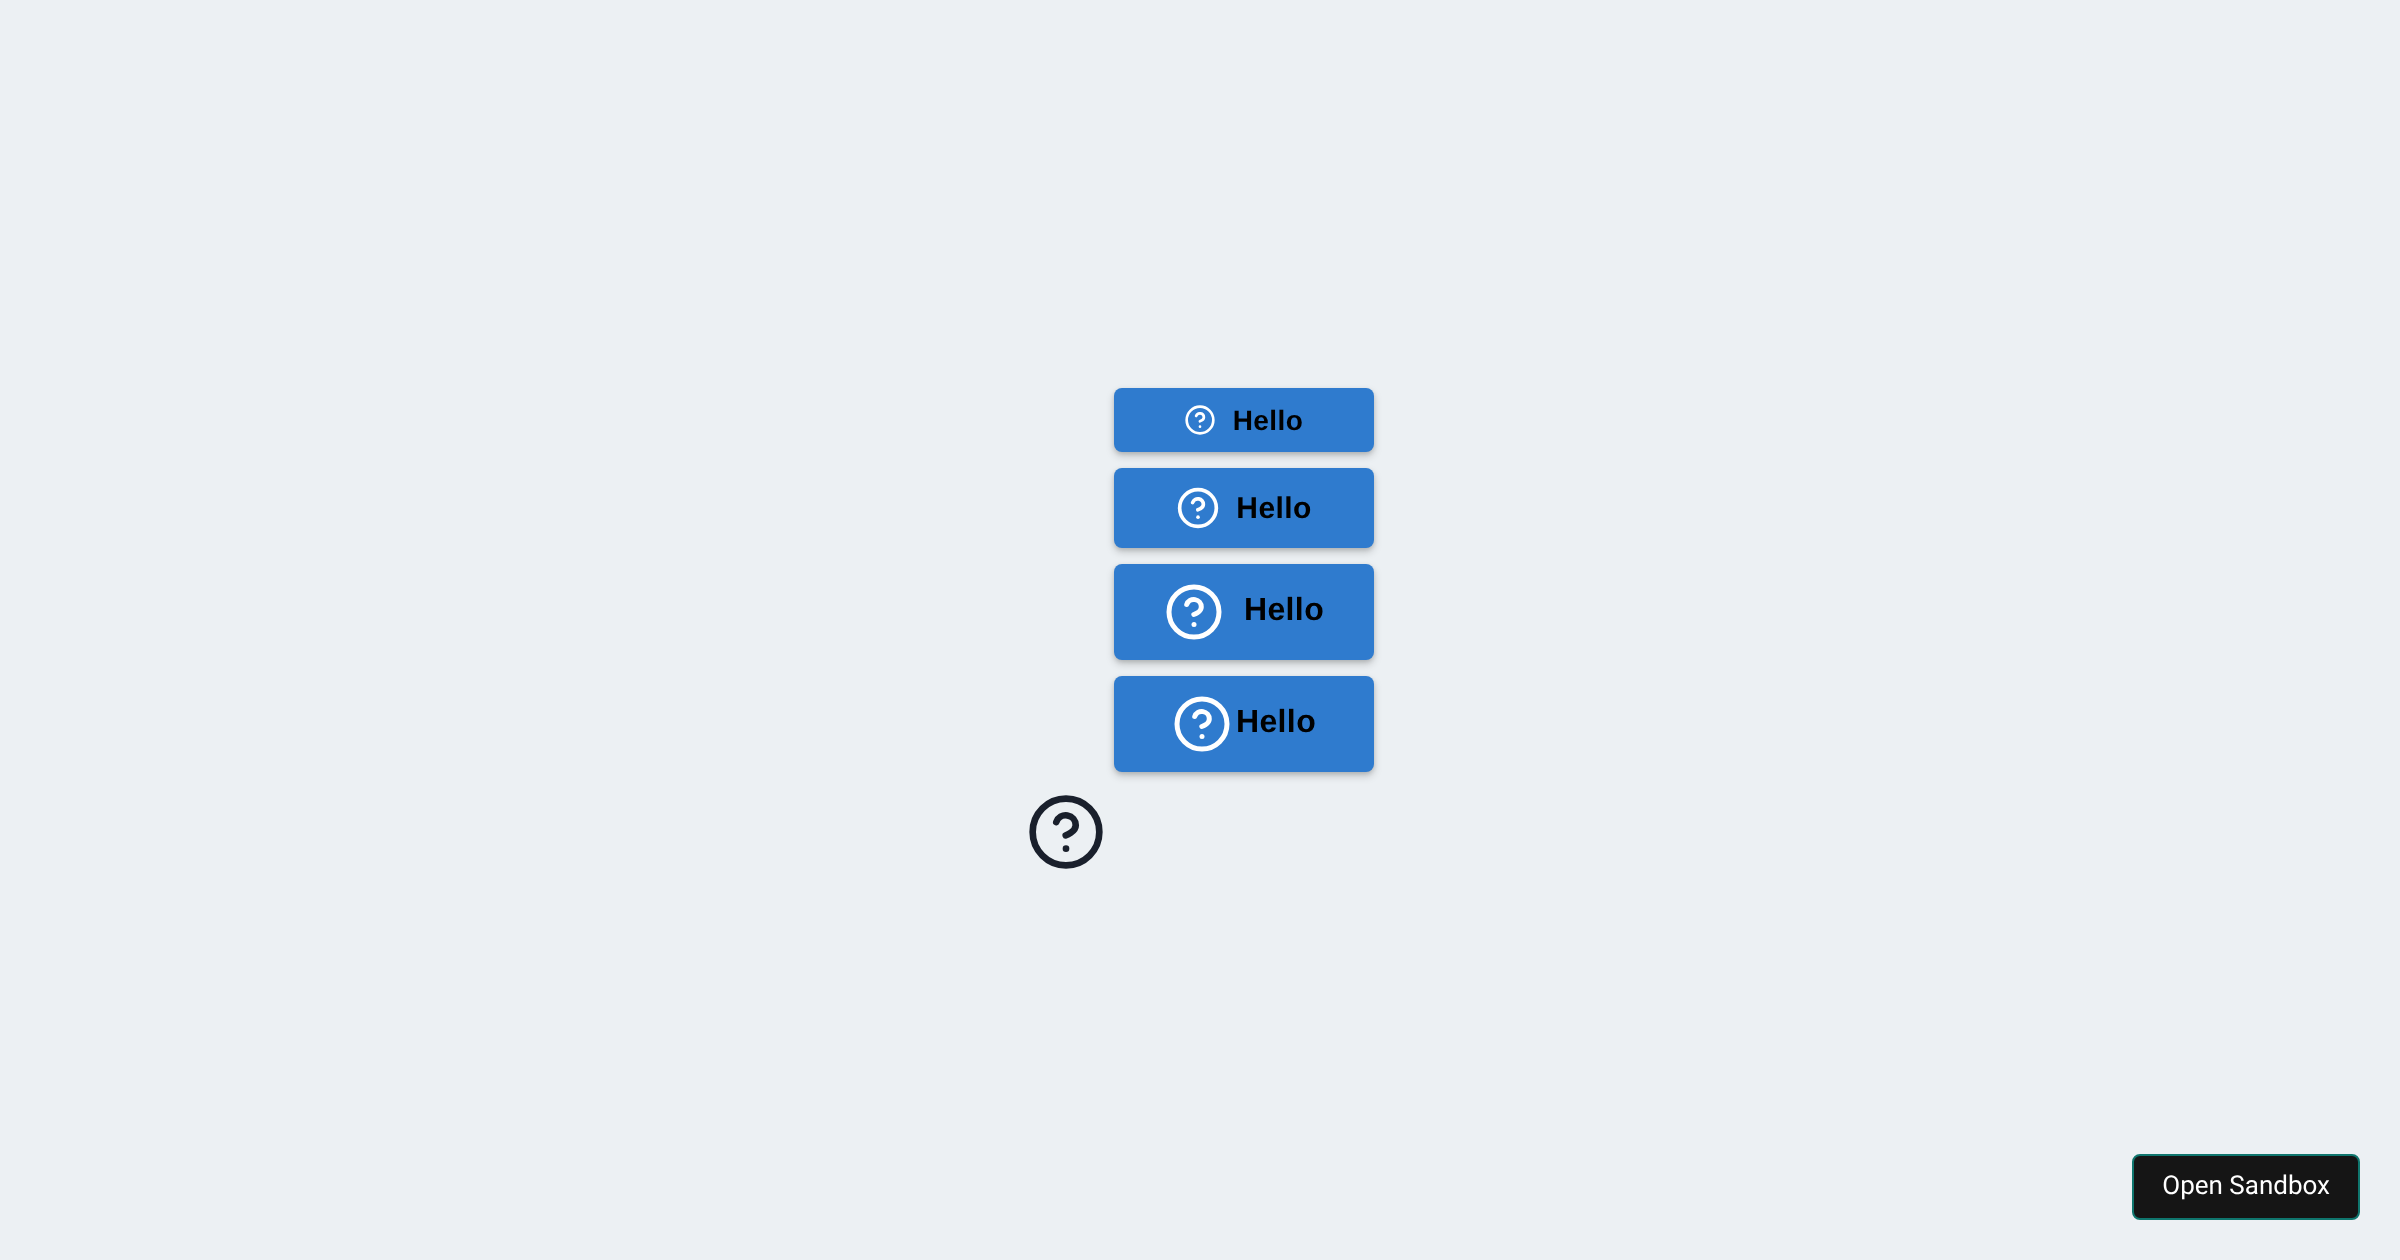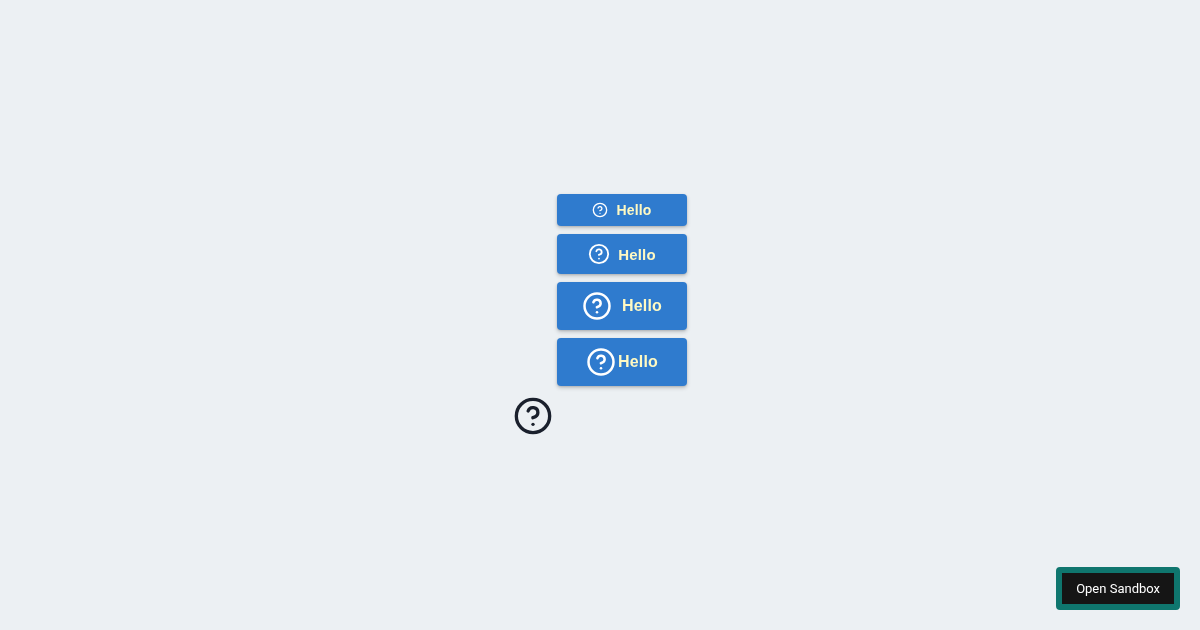--- a/index.html
+++ b/index.html
@@ -21,21 +21,21 @@
       display: flex;
       flex-direction: column;
       align-items: flex-start;
       gap: 8px;
     }
     .btn {
       display: inline-flex;
       align-items: center;
       justify-content: center;
       background: #2f7bce;
-      color: #fef9c3;
+      color: #000000;
       border: none;
       border-radius: 4px;
       font-weight: 700;
       font-size: 14px;
       padding: 0 6px;
       cursor: pointer;
       box-shadow: 0 2px 4px rgba(0,0,0,0.18), 0 1px 2px rgba(0,0,0,0.12);
       letter-spacing: 0.2px;
       margin-left: 44px;
     }
@@ -67,21 +67,21 @@
     .open-sandbox {
       position: absolute;
       right: 20px;
       bottom: 20px;
       background: #151515;
       color: #fff;
       border-radius: 4px;
       padding: 8px 14px;
       font-size: 13px;
       cursor: pointer;
-      border: 6px solid #0f766e;
+      border: 1px solid #0f766e;
     }
   </style>
 </head>
 <body>
 
 <div class="stack">
 
   <button class="btn btn-1">
     <span class="icon">
       <svg viewBox="0 0 24 24" fill="none" stroke="#fff" stroke-width="2" stroke-linecap="round" stroke-linejoin="round">

